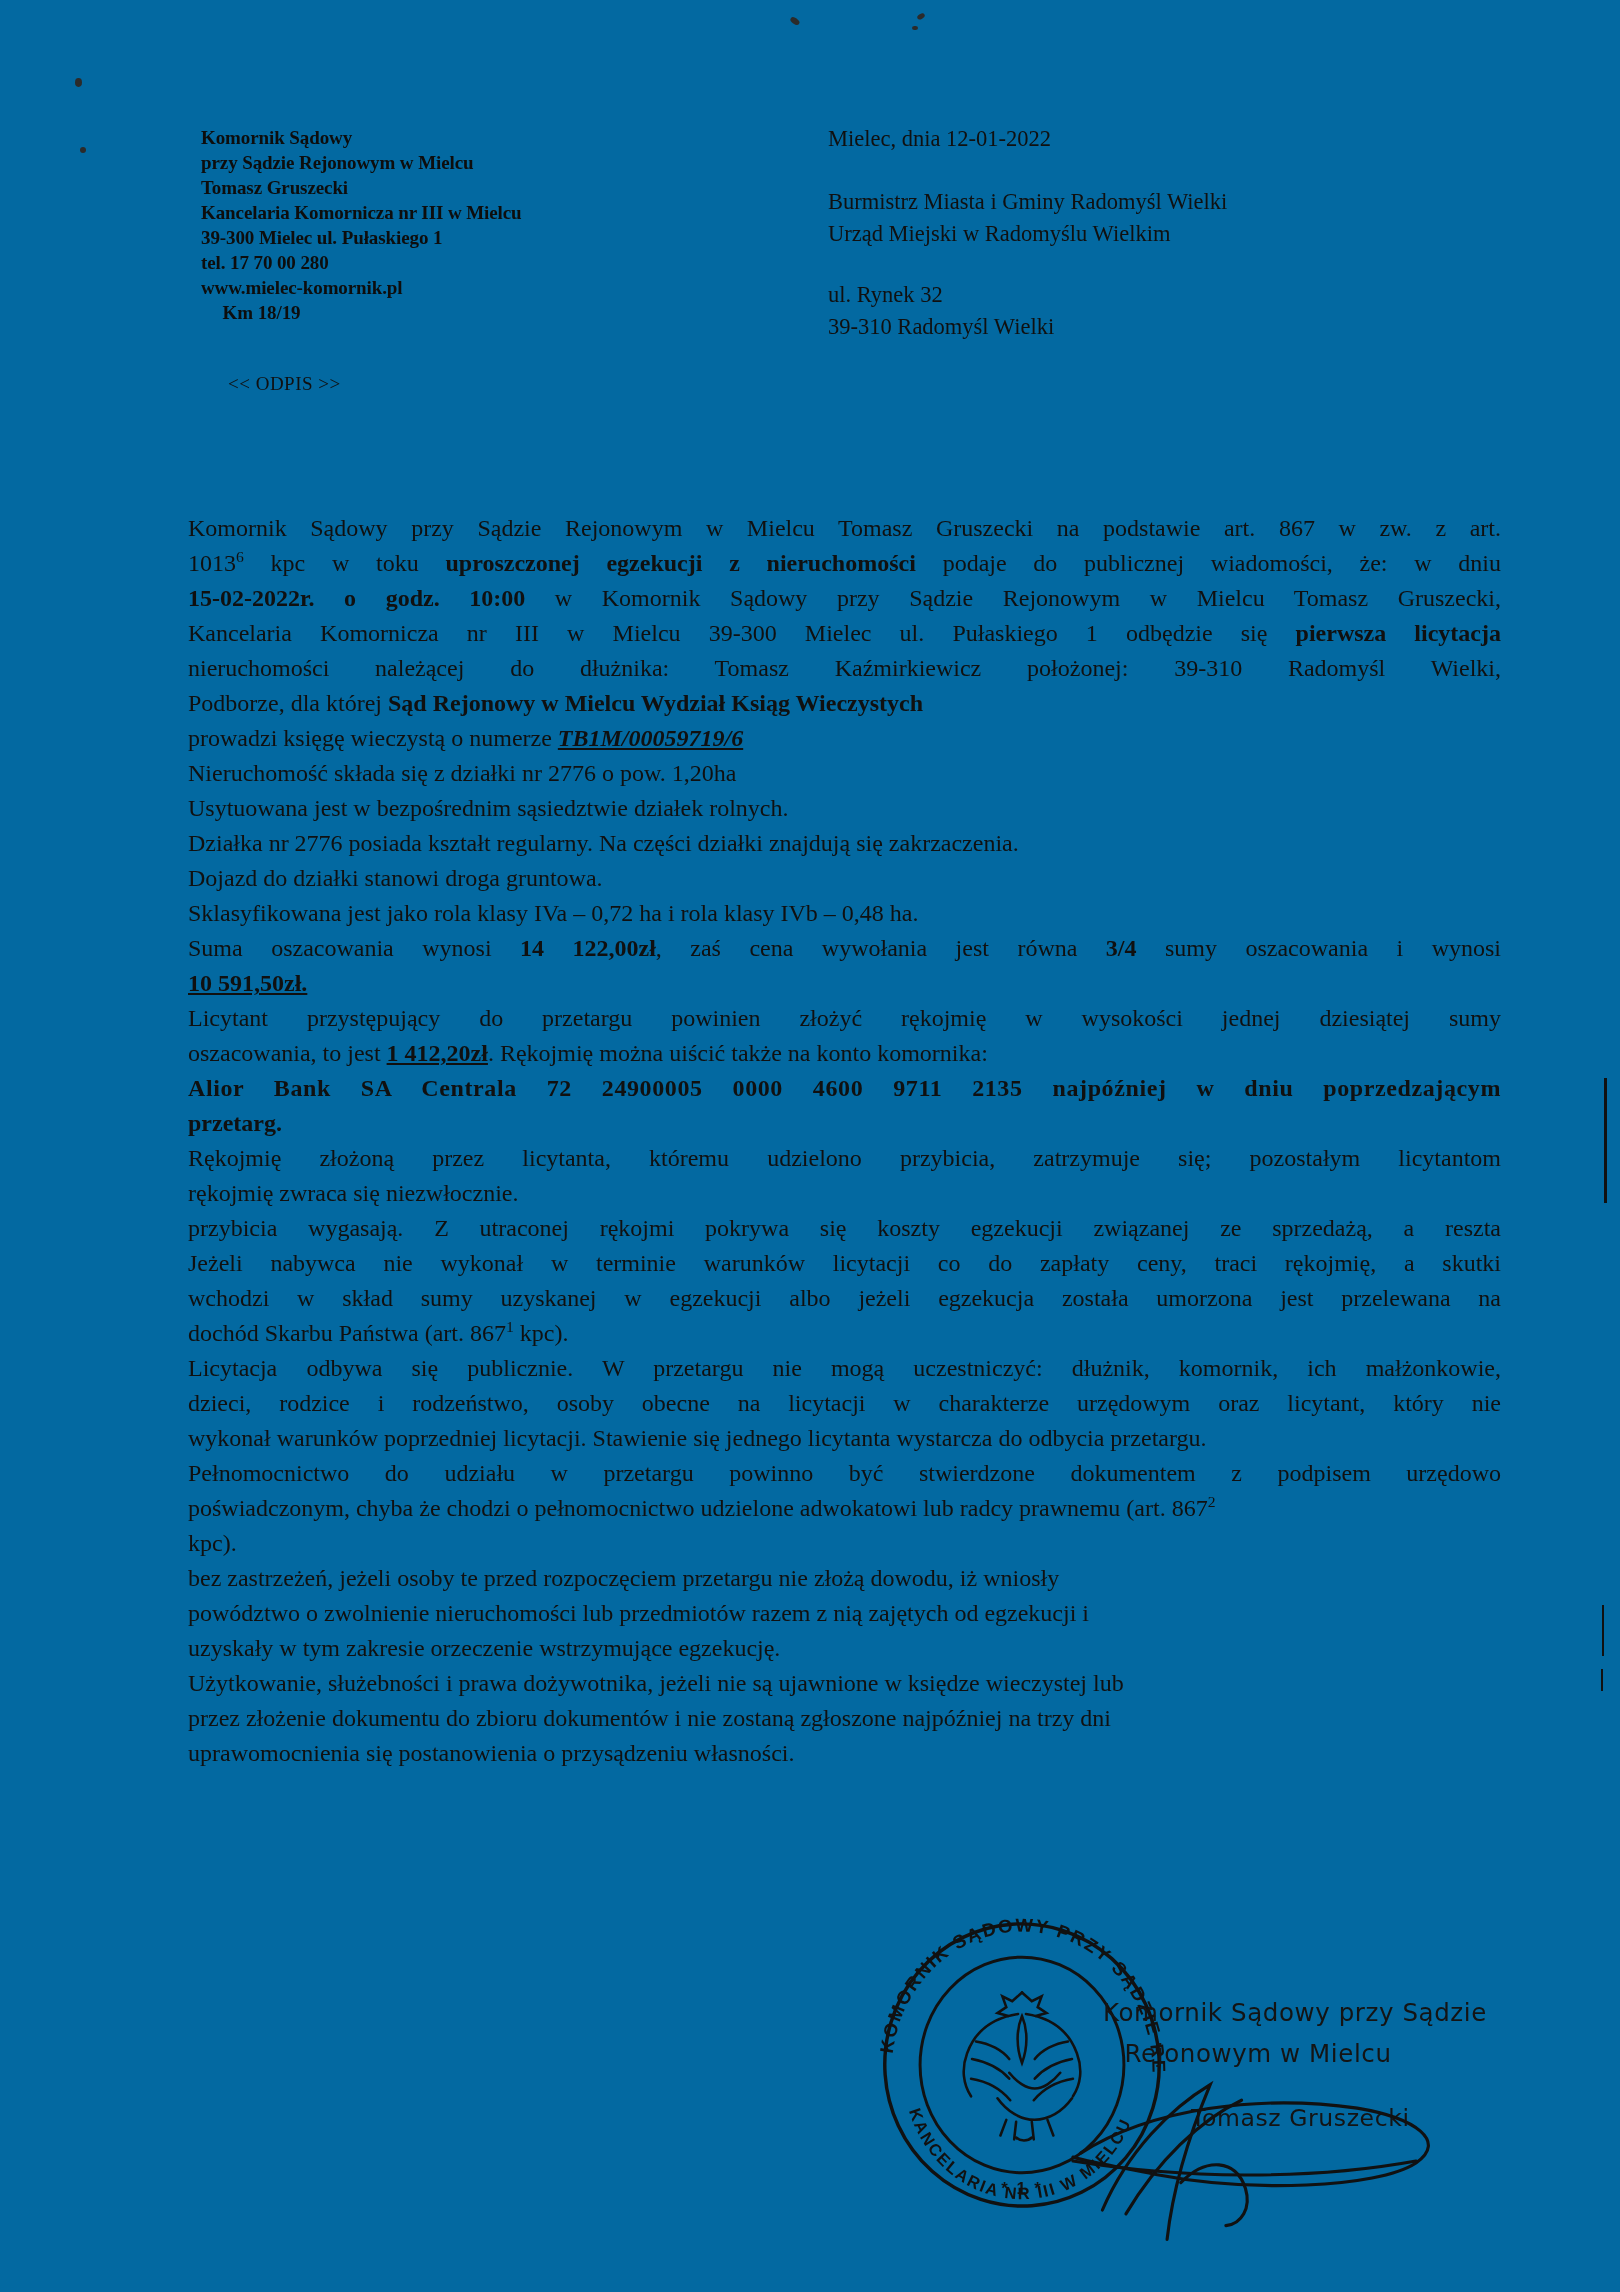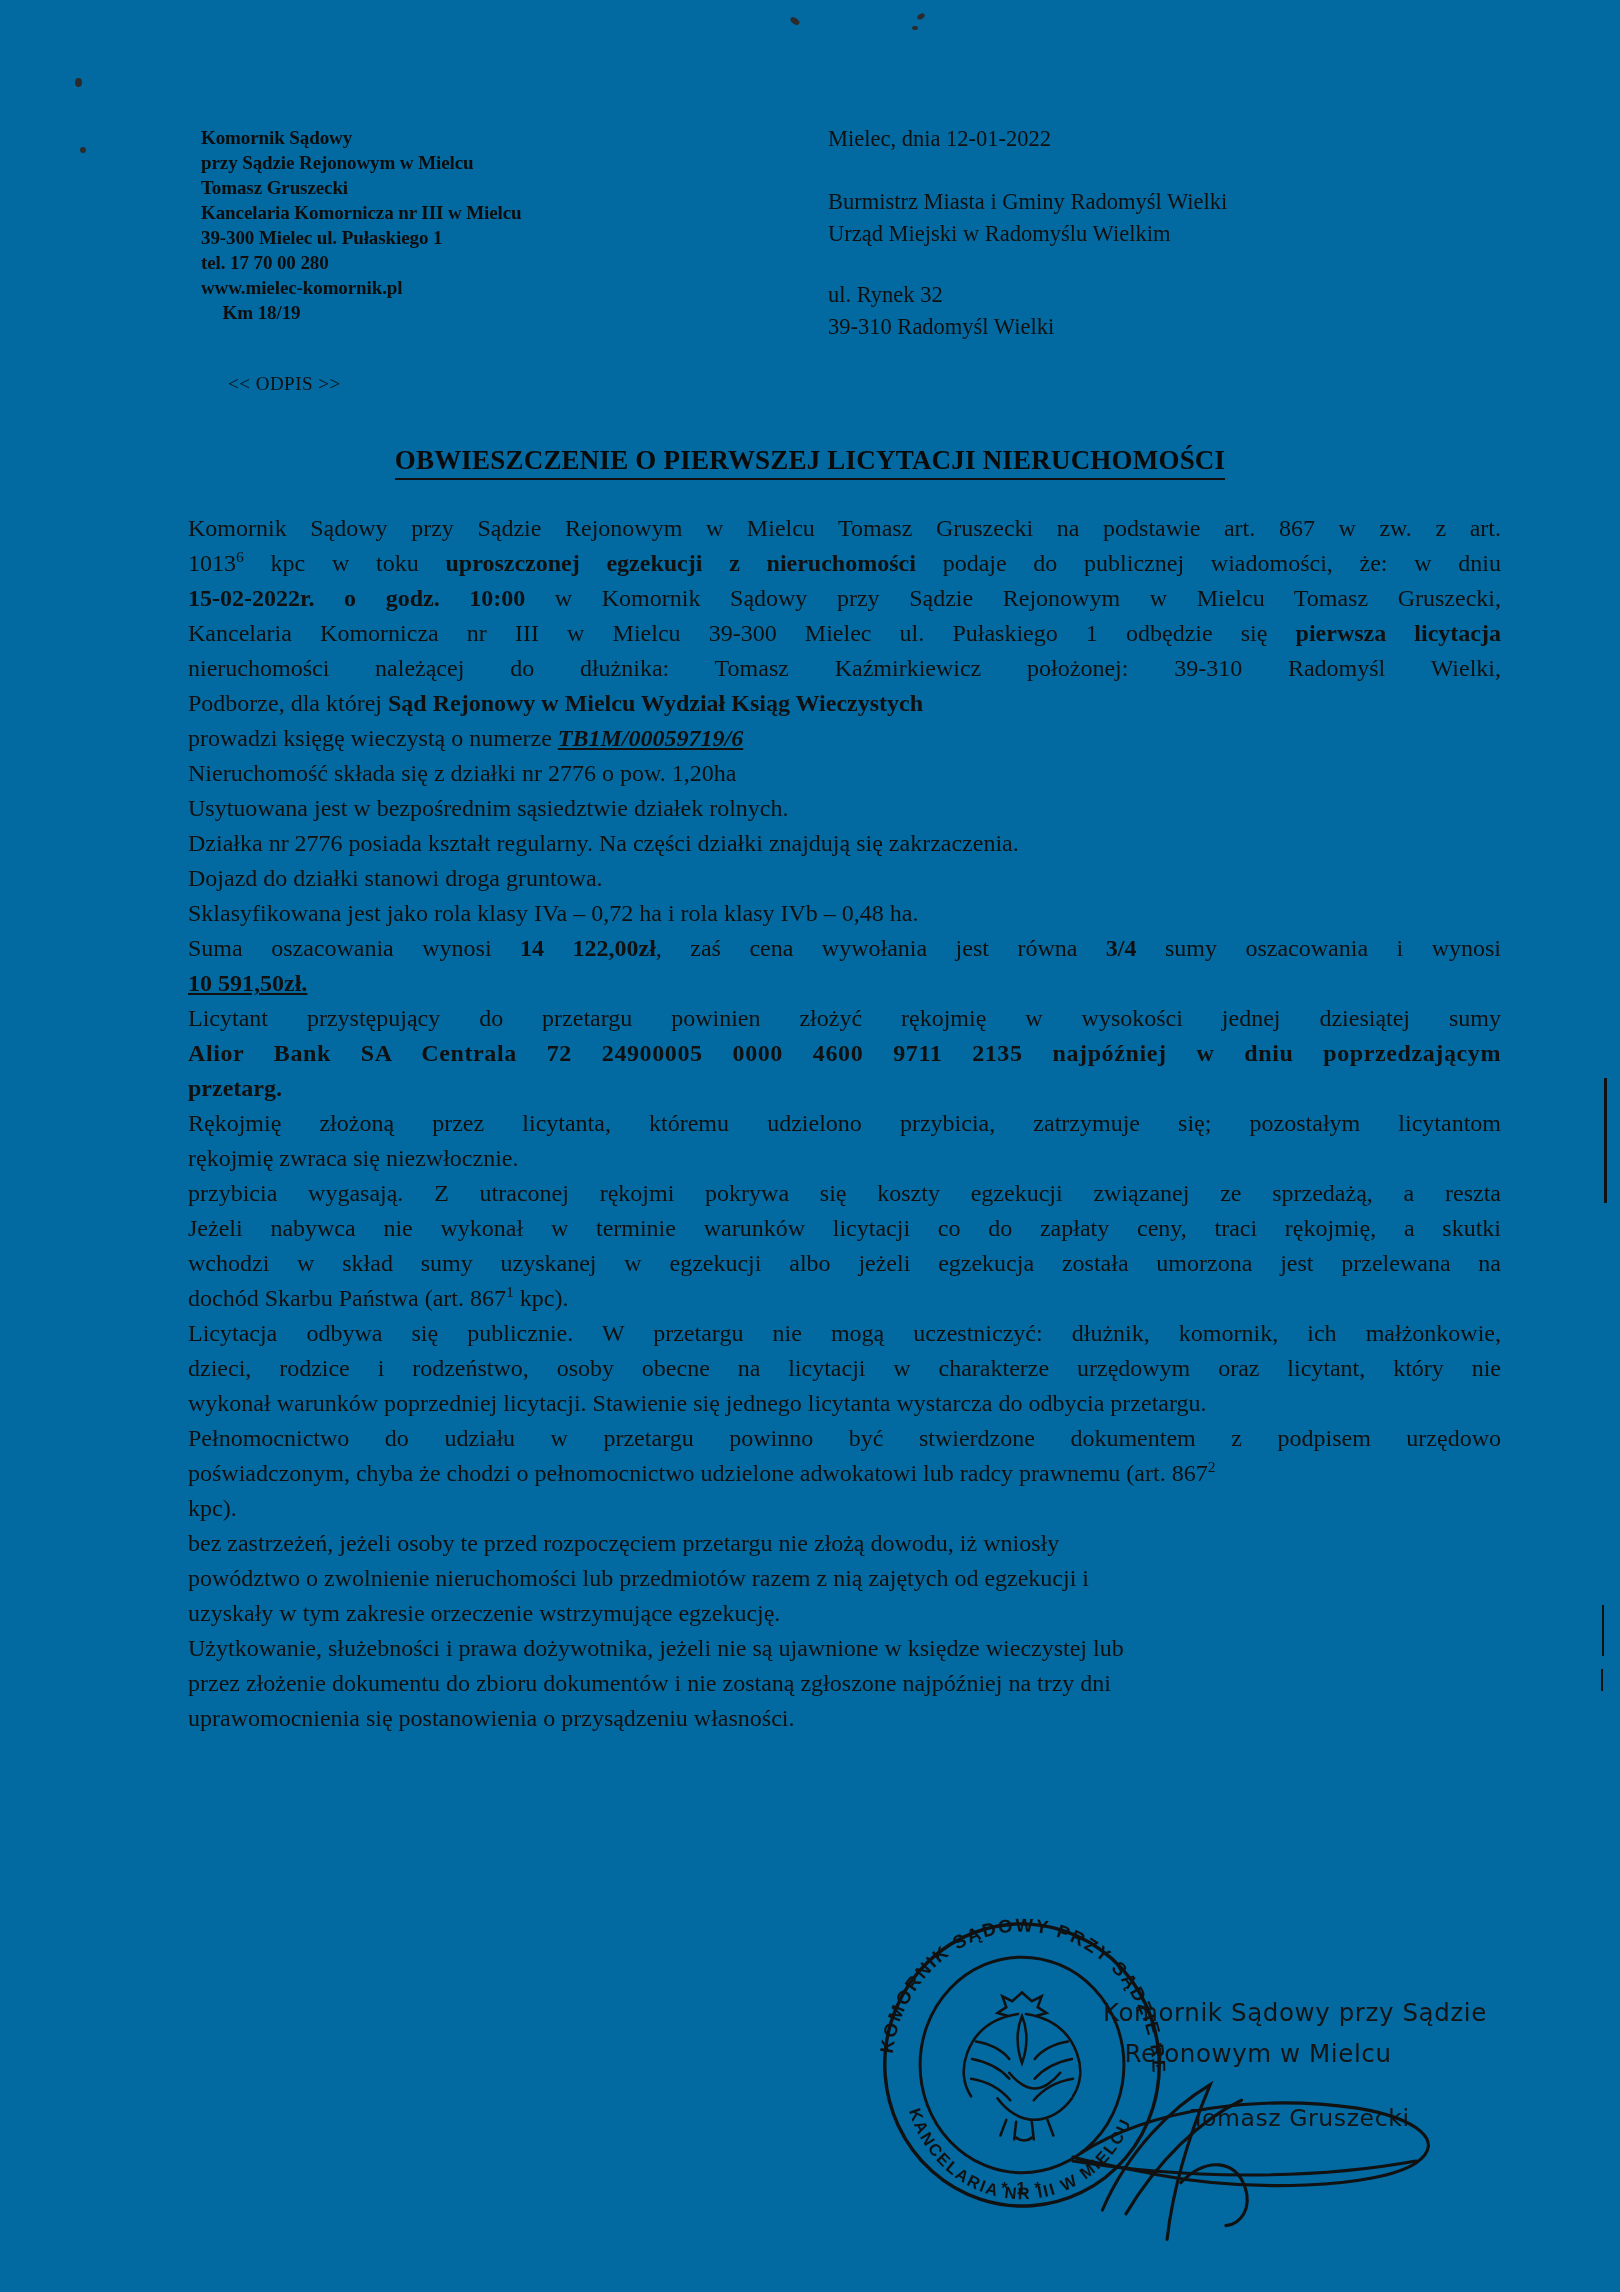--- a/index.html
+++ b/index.html
@@ -199,23 +199,20 @@
     <div class="gap1"></div>
     <div class="blk">Burmistrz Miasta i Gminy Radomyśl Wielki</div>
     <div class="blk">Urząd Miejski w Radomyślu Wielkim</div>
     <div class="gap2"></div>
     <div class="blk">ul. Rynek 32</div>
     <div class="blk">39-310 Radomyśl Wielki</div>
   </div>
 
   <div class="odpis">&lt;&lt; ODPIS &gt;&gt;</div>
 
-  <div class="doc-title">
-    <span>OBWIESZCZENIE O PIERWSZEJ LICYTACJI NIERUCHOMOŚCI</span>
-  </div>
 
   <div class="body-text">
 
     <p>
       <span class="line just">Komornik Sądowy przy Sądzie Rejonowym w Mielcu Tomasz Gruszecki na podstawie art. 867 w zw. z art.</span>
       <span class="line just"><span>1013</span><sup>6</sup><span> kpc w toku </span><b>uproszczonej egzekucji z nieruchomości</b><span> podaje do publicznej wiadomości, że: w dniu</span></span>
       <span class="line just"><b>15-02-2022r. o godz. 10:00</b><span> w Komornik Sądowy przy Sądzie Rejonowym w Mielcu Tomasz Gruszecki,</span></span>
       <span class="line just"><span>Kancelaria Komornicza nr III w Mielcu 39-300 Mielec ul. Pułaskiego 1  odbędzie się </span><b>pierwsza licytacja</b></span>
       <span class="line just">nieruchomości    należącej   do dłużnika: Tomasz Kaźmirkiewicz położonej: 39-310 Radomyśl Wielki,</span>
       <span class="line nojust"><span>Podborze, dla której </span><b>Sąd Rejonowy w Mielcu Wydział Ksiąg Wieczystych</b></span>
@@ -230,20 +227,21 @@
       <span class="line nojust">Sklasyfikowana jest jako rola klasy IVa – 0,72 ha i rola klasy IVb – 0,48 ha.</span>
     </p>
 
     <p>
       <span class="line just"><span>Suma oszacowania wynosi </span><b>14 122,00zł</b><span>, zaś cena wywołania jest równa </span><b>3/4</b><span> sumy oszacowania i wynosi</span></span>
       <span class="line nojust"><b class="u">10 591,50zł.</b></span>
     </p>
 
     <p>
       <span class="line just">Licytant przystępujący do przetargu powinien złożyć rękojmię w wysokości jednej dziesiątej sumy</span>
+      <span class="line nojust"><span>oszacowania, to jest </span><b class="u">1 412,20zł</b><span>.  Rękojmię można uiścić także na konto komornika:</span></span>
       <span class="line just wide-sp"><b>Alior Bank SA Centrala 72 24900005 0000 4600 9711 2135 najpóźniej w dniu poprzedzającym</b></span>
       <span class="line nojust"><b>przetarg.</b></span>
     </p>
 
     <p>
       <span class="line just"> Rękojmię złożoną przez licytanta, któremu udzielono przybicia, zatrzymuje się; pozostałym licytantom</span>
       <span class="line nojust">rękojmię zwraca się niezwłocznie.</span>
     </p>
 
     <p>

